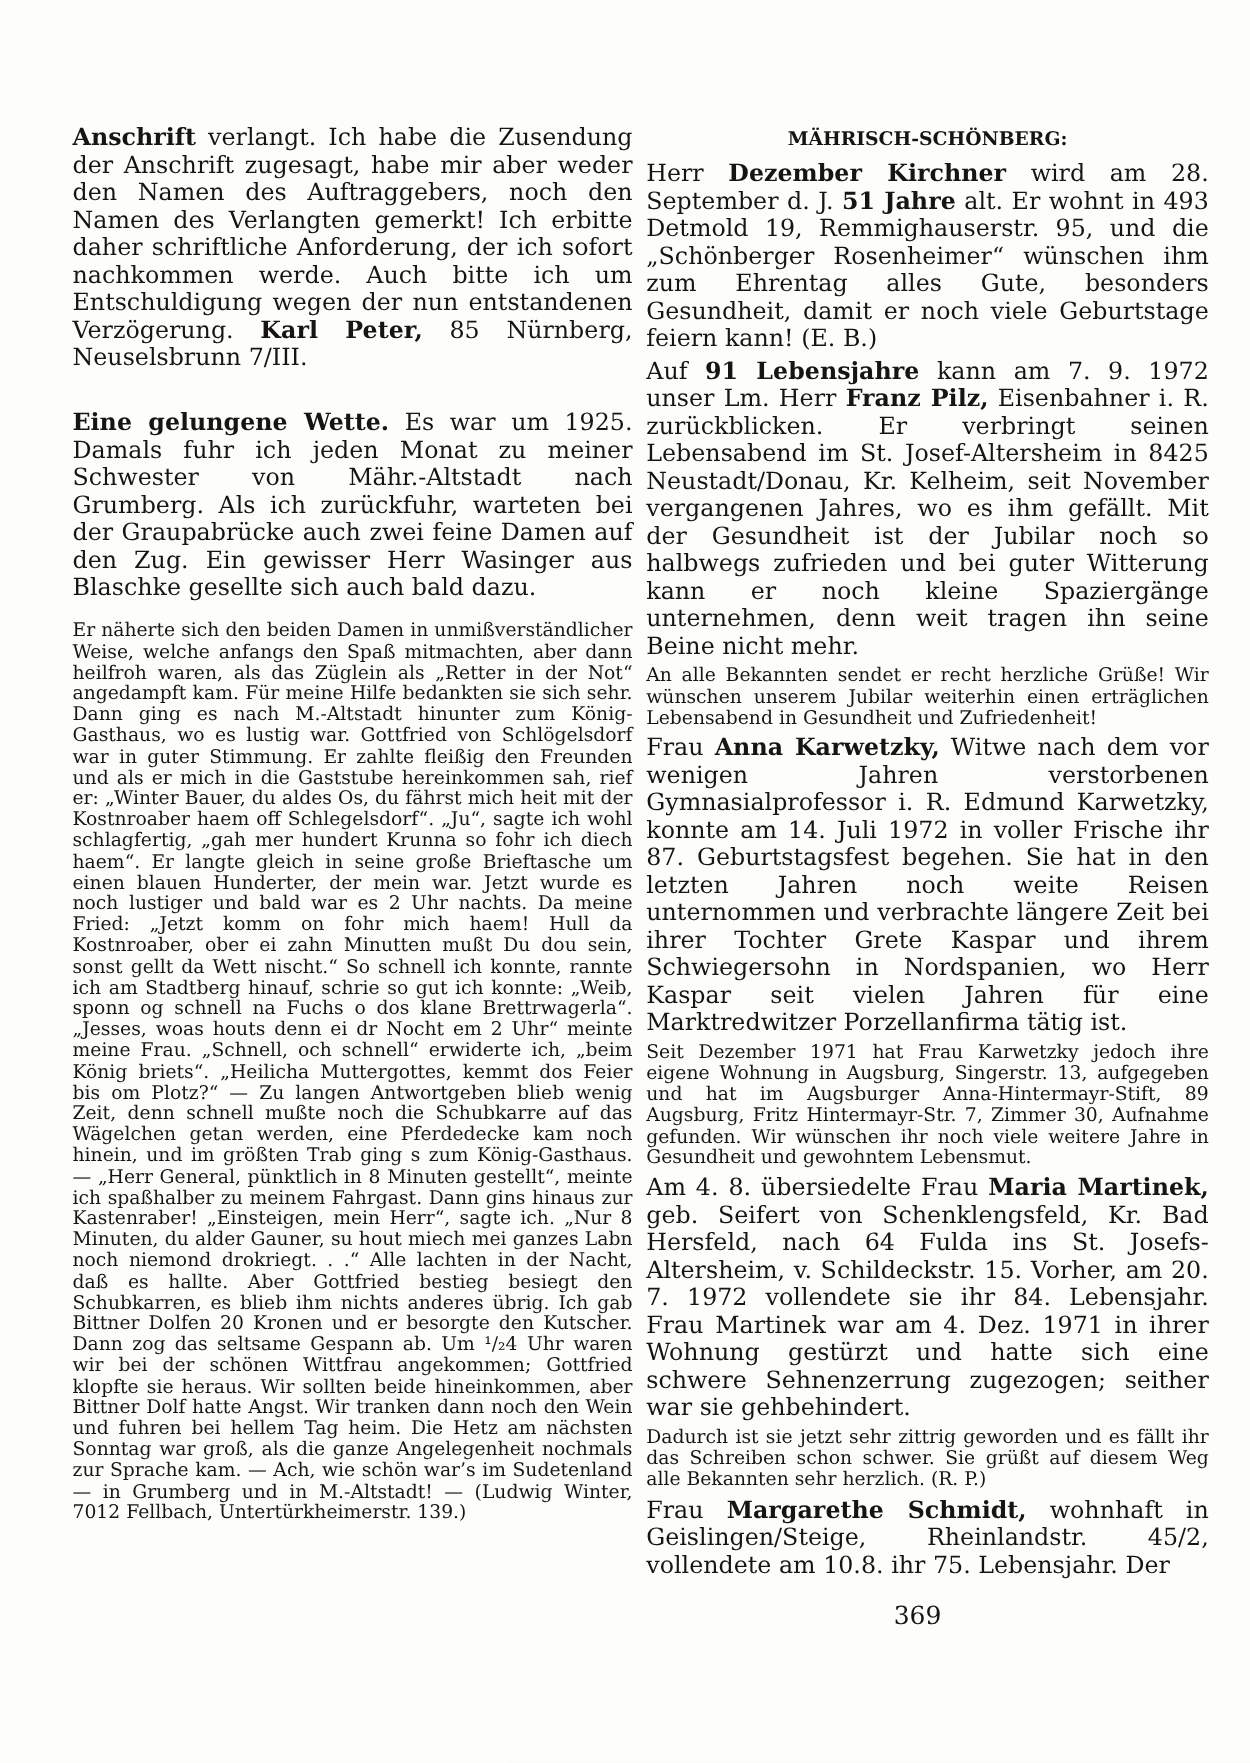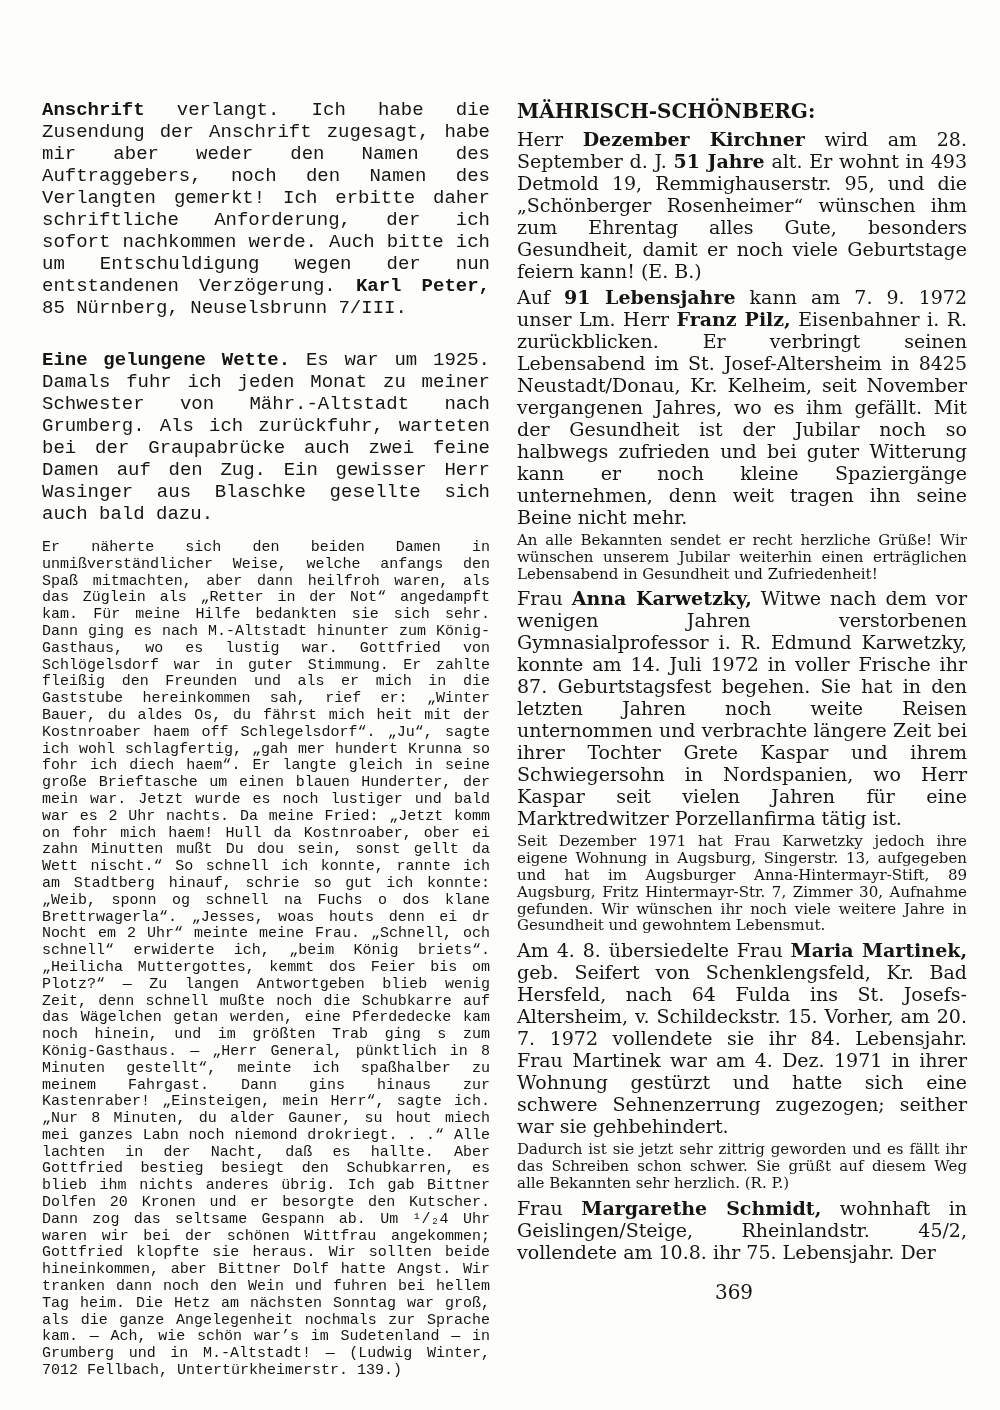--- a/index.html
+++ b/index.html
@@ -7,27 +7,27 @@
   .page {
     position: relative;
     width: 1000px;
     height: 1410px;
     background: #fdfdfb;
     color: #161514;
     font-family: "DejaVu Serif", "Liberation Serif", serif;
     overflow: hidden;
   }
   .col { position: absolute; top: 99px; }
-  .col-left  { left: 42px;  width: 448px; font-family: Liberation Mono, monospace; }
+  .col-left  { left: 58px;  width: 448px; }
   .col-right { left: 517px; width: 450px; }
   p { margin: 0; text-align: justify; hyphens: auto; -webkit-hyphens: auto; }
   .p-body    { font-size: 19px;  line-height: 22px;   margin-bottom: 4px; }
   .p-small   { font-size: 15px;  line-height: 16.8px; margin-bottom: 5px; }
-  .p-heading { font-size: 20px;  line-height: 24px;   font-weight: bold;
-               margin-bottom: 5px; text-align: left; }
+  .p-heading { font-size: 15px;  line-height: 24px;   font-weight: bold;
+               margin-bottom: 5px; text-align: center; }
   .col-left p:nth-child(1) { margin-bottom: 30px; }
   .col-left p:nth-child(2) { margin-bottom: 15px; }
   b { font-weight: bold; }
   .page-number {
     position: absolute;
     top: 1280px;
     left: 517px;
     width: 434px;
     text-align: center;
     font-size: 20px;

